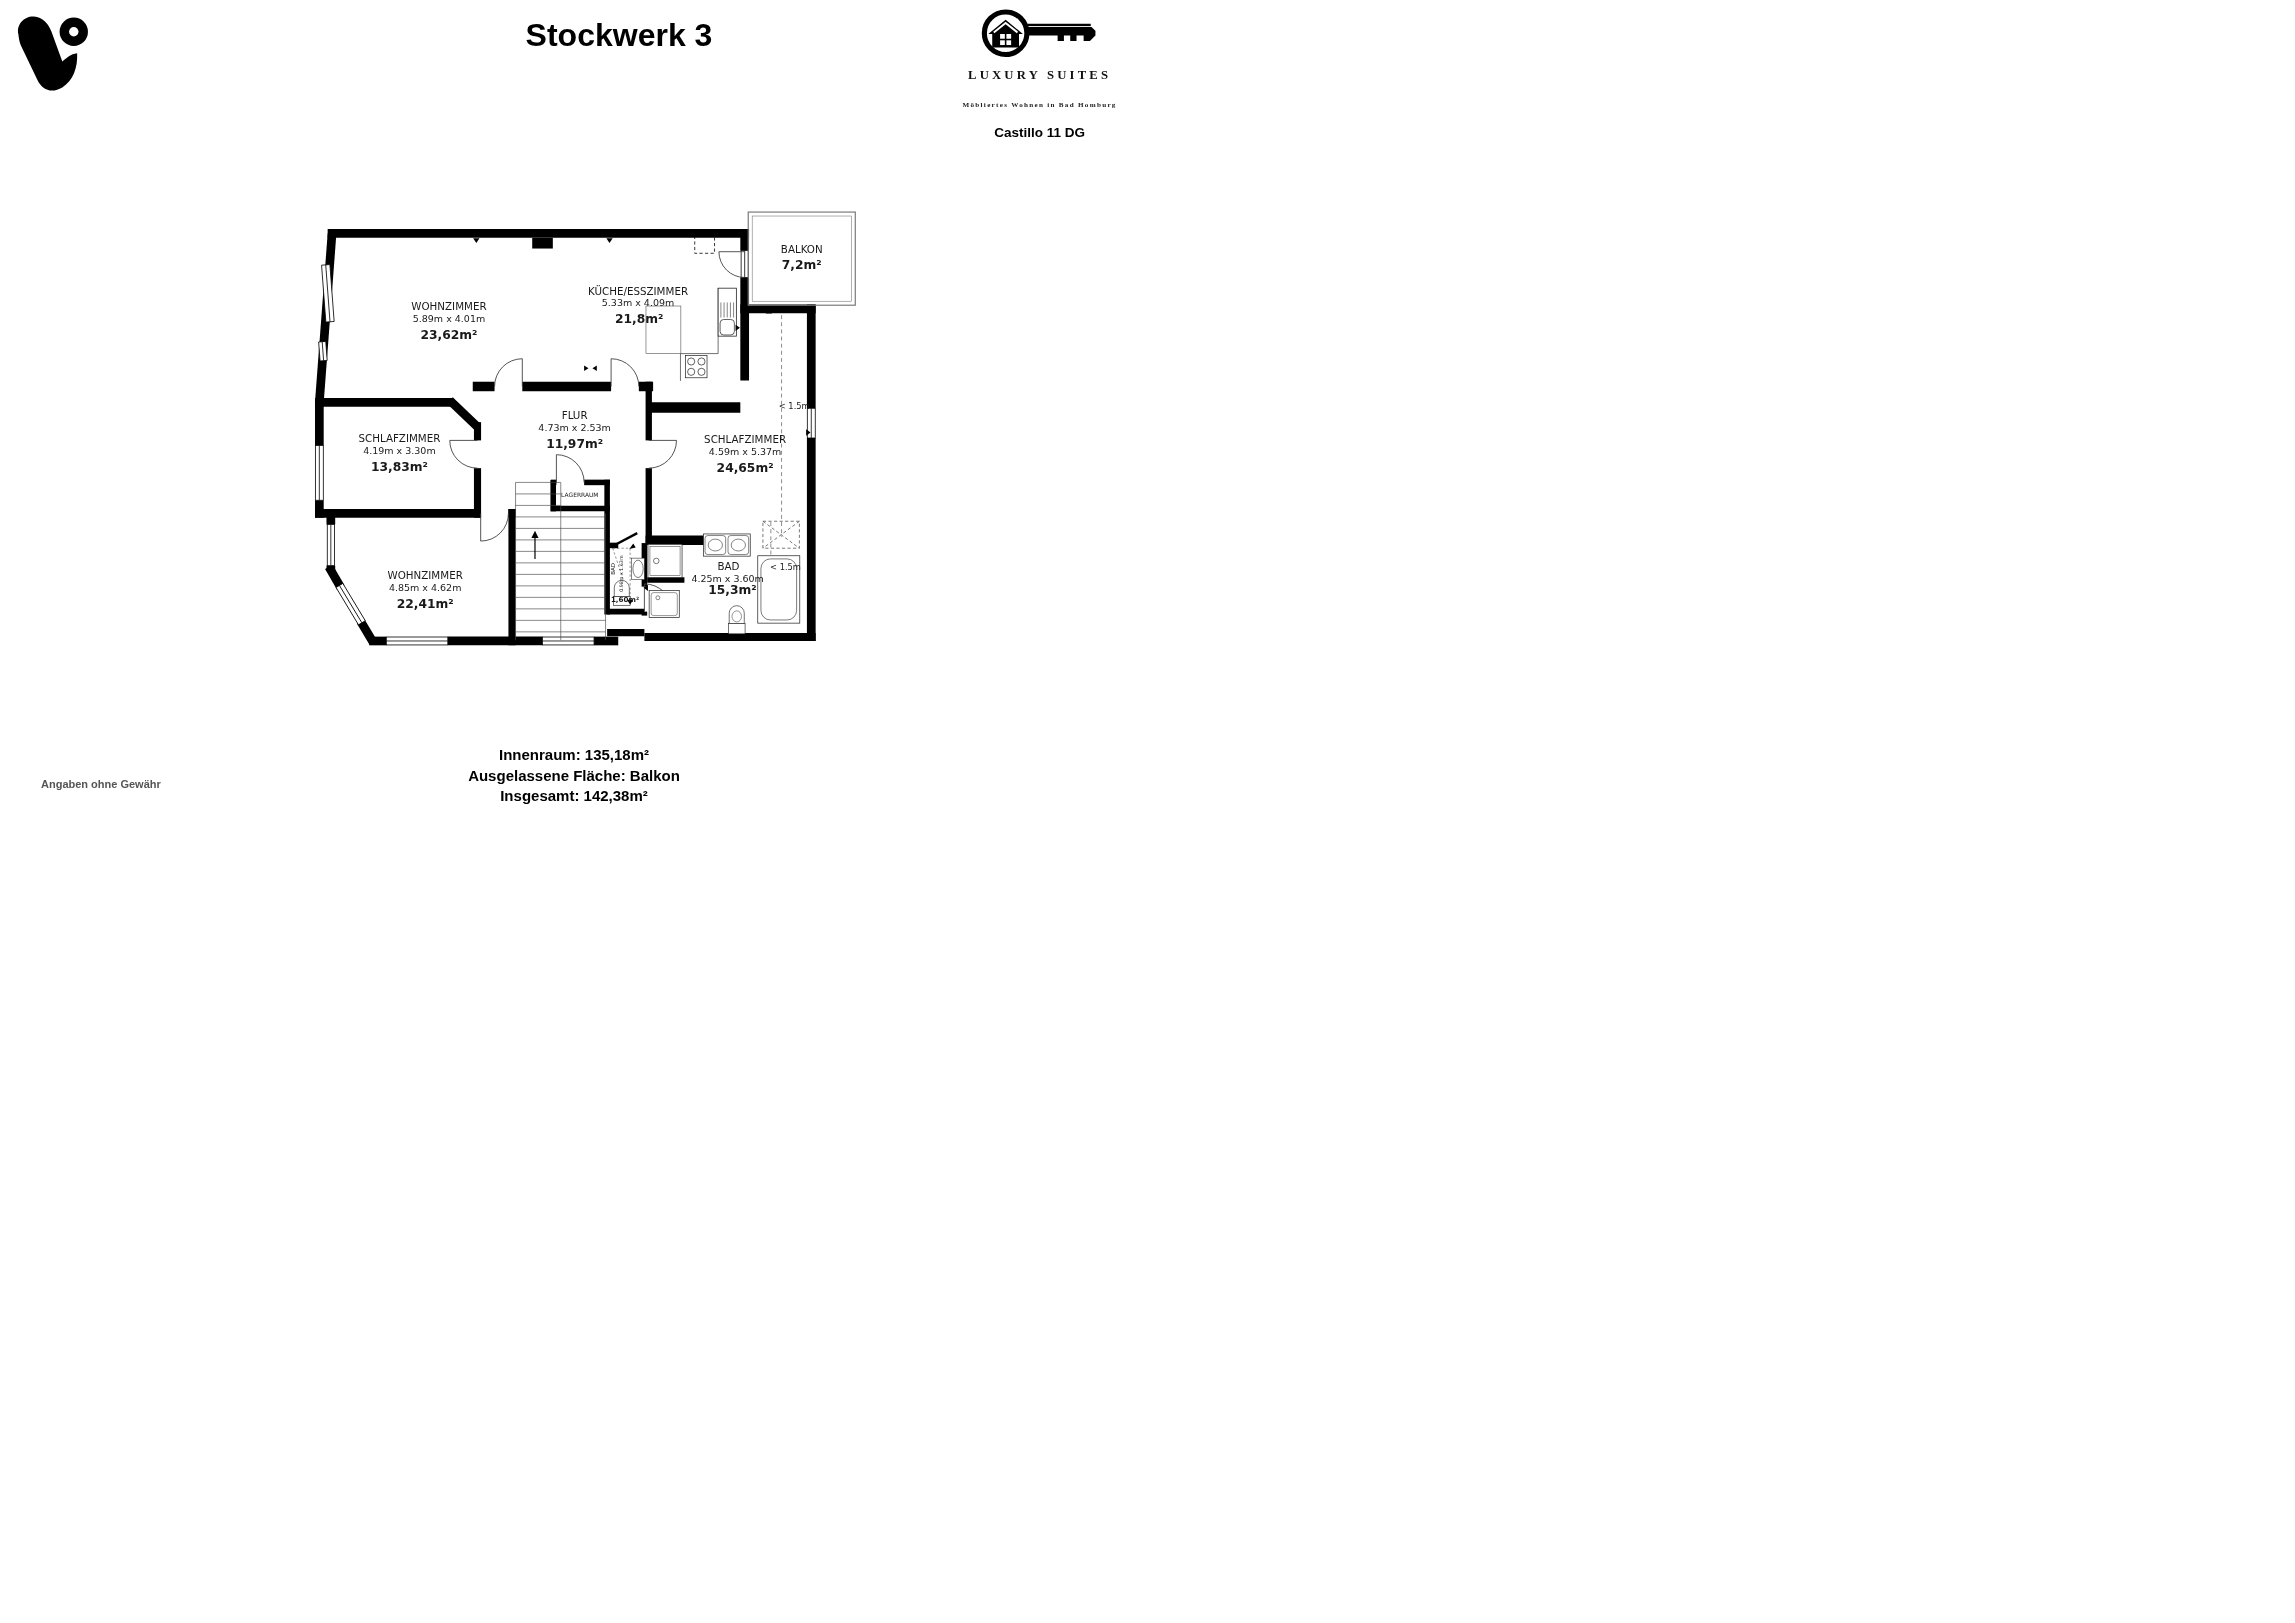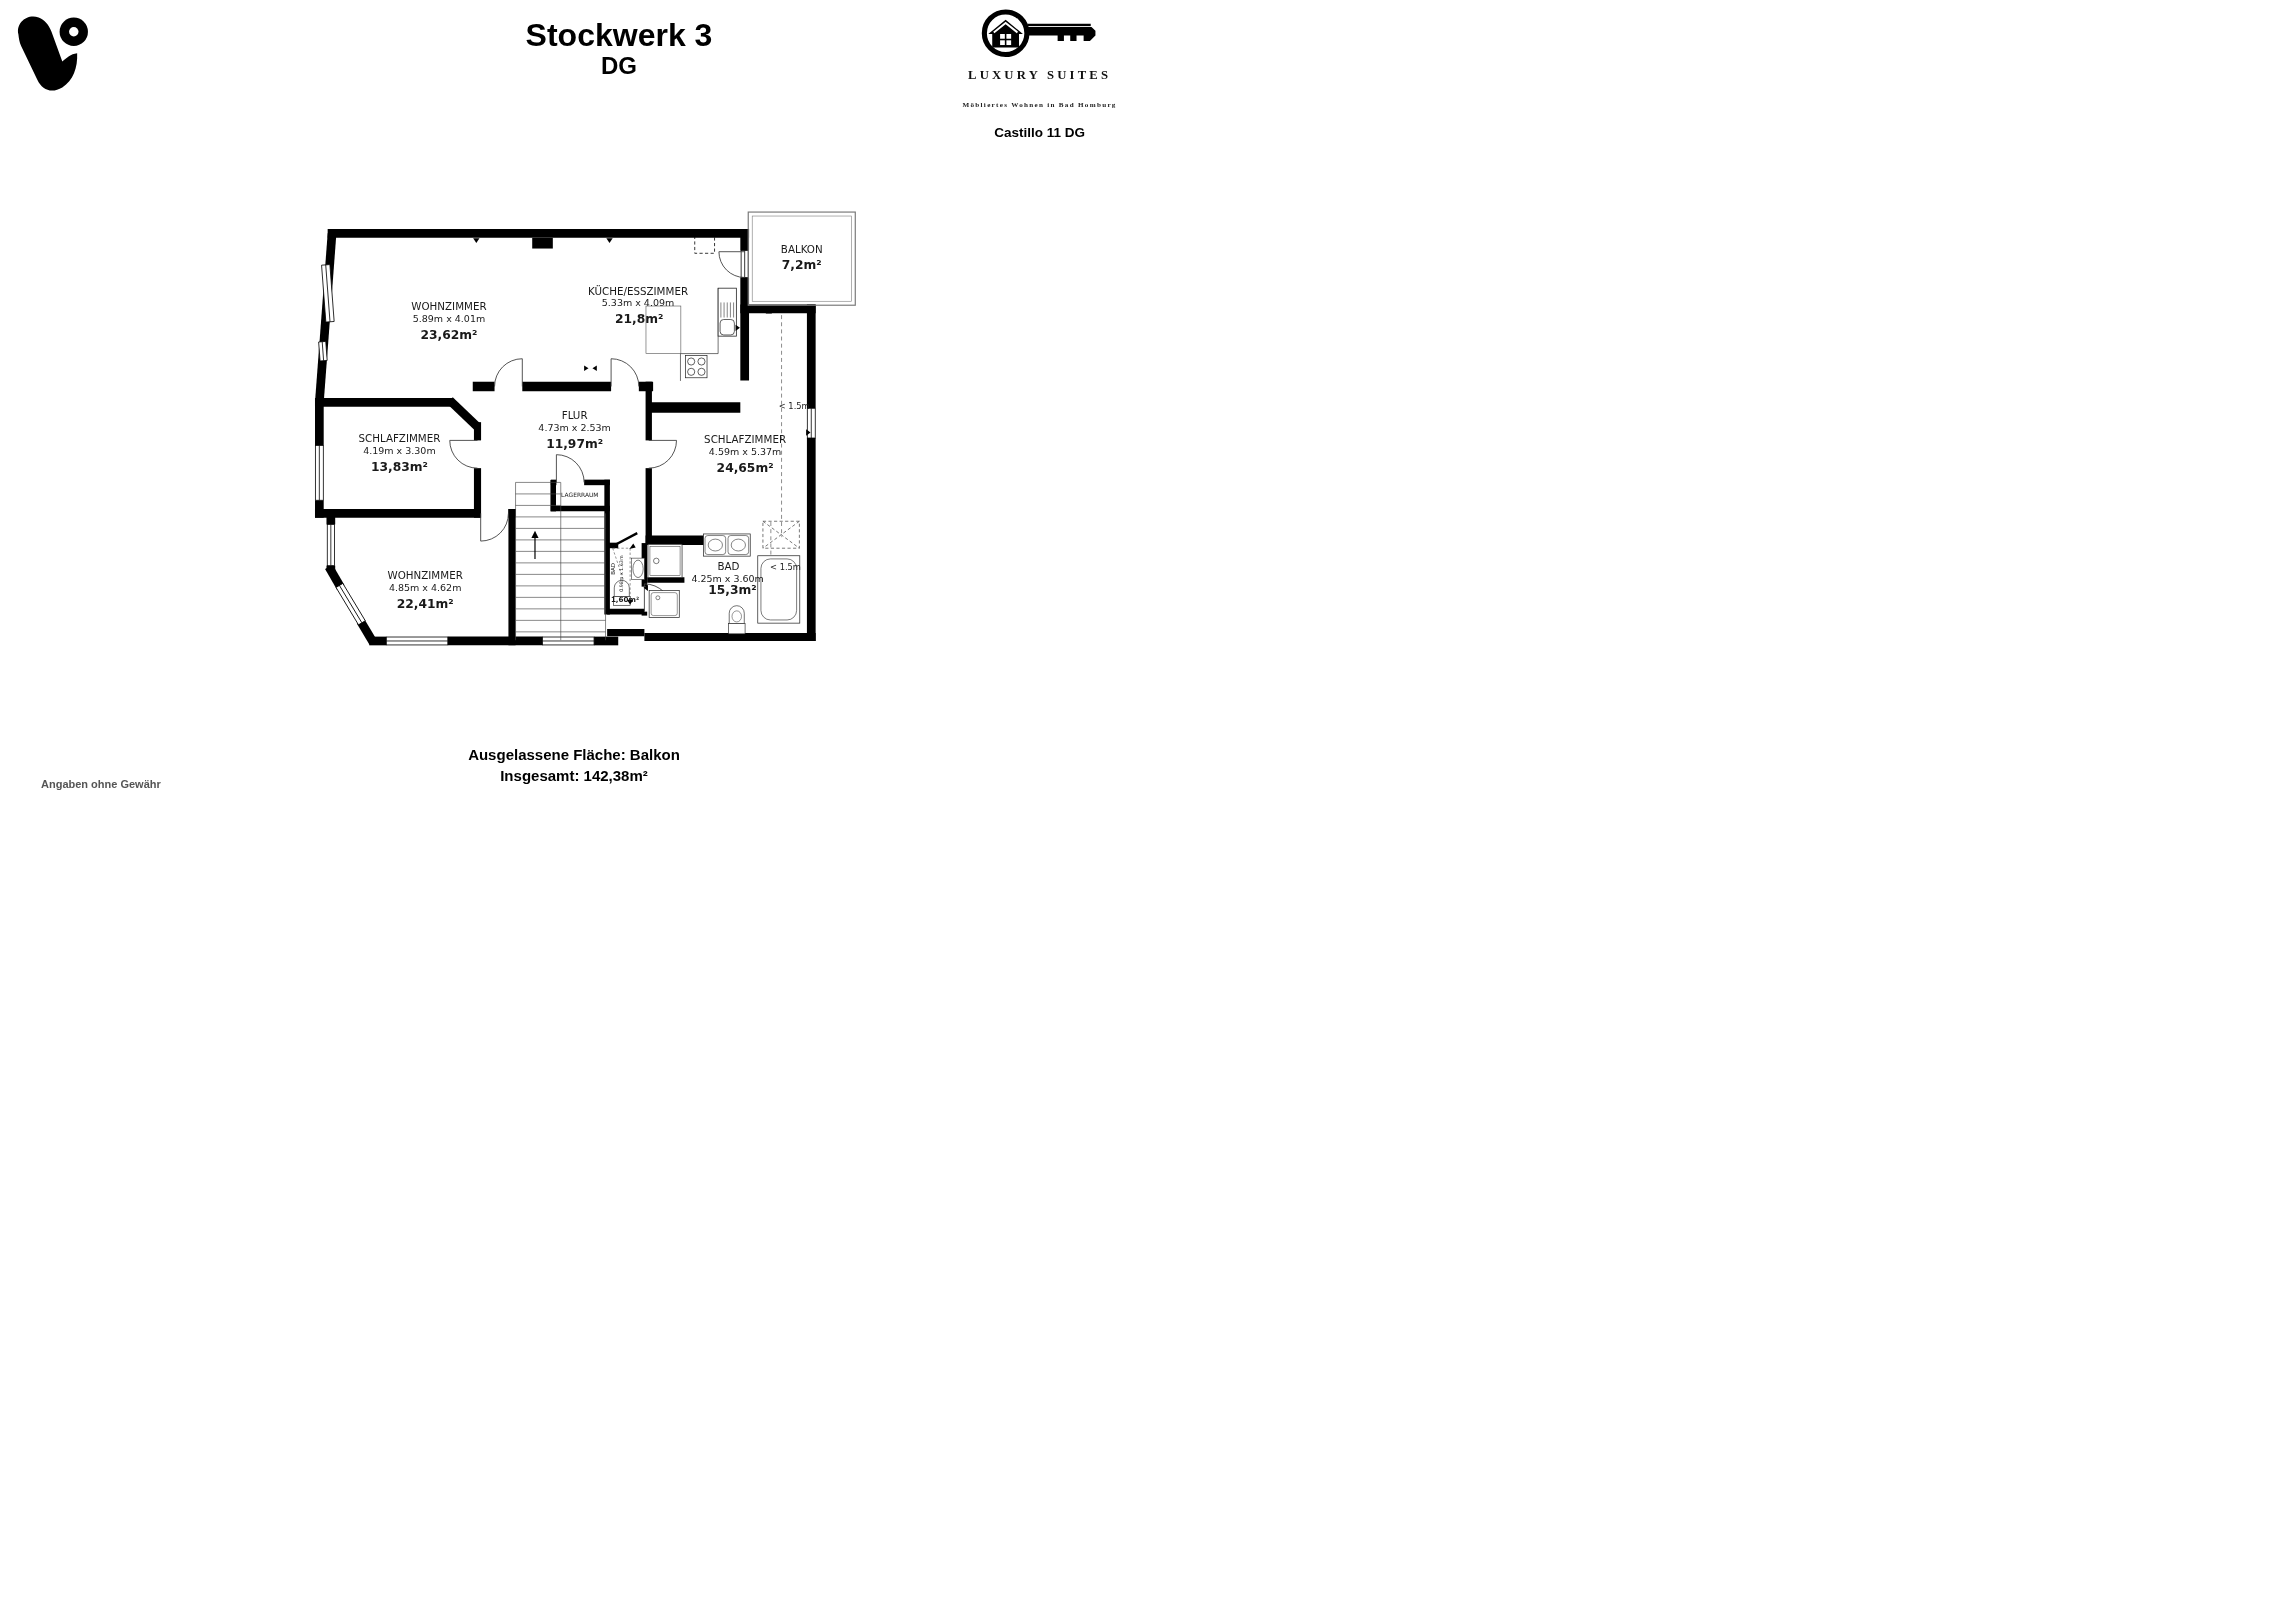--- a/index.html
+++ b/index.html
@@ -26,21 +26,20 @@
 <body>
 
 <svg class="logo-v" width="81" height="86" viewBox="0 0 240 250" aria-hidden="true">
   <path fill="#000" d="M22,70 C14,36 48,8 82,20 C100,27 112,42 120,62 L152,150 C166,140 176,128 196,126 C198,168 184,208 152,227 C120,246 92,234 78,204 L30,104 C25,93 23,81 22,70 Z"></path>
   <circle cx="186" cy="62" r="42" fill="#000"></circle>
   <circle cx="186" cy="62" r="14" fill="#fff"></circle>
 </svg>
 
 <div class="title-block">
   <div class="main">Stockwerk 3</div>
-  <div class="sub">DG</div>
 </div>
 
 <div class="brand-block">
   <svg width="119" height="52" viewBox="0 0 300 132" aria-hidden="true">
     <circle cx="64" cy="64" r="54" fill="none" stroke="#000" stroke-width="13"></circle>
     <path d="M64,30 L108,66 L98,66 L98,100 L30,100 L30,66 L20,66 Z" fill="#000"></path>
     <path d="M34,62 L64,38 L94,62" fill="none" stroke="#fff" stroke-width="5"></path>
     <rect x="50" y="66" width="12" height="12" fill="#fff"></rect>
     <rect x="66" y="66" width="12" height="12" fill="#fff"></rect>
     <rect x="50" y="82" width="12" height="12" fill="#fff"></rect>
@@ -323,18 +322,19 @@
     <text style="font-size:14px;" transform="rotate(-90 761 930)" x="761" y="930">BAD</text>
     <text style="font-size:12px;" transform="rotate(-90 783 942)" x="783" y="942">0.98m x 1.63m</text>
     <text style="font-size:18px;font-weight:bold;" x="787" y="1014">1,60m²</text>
 
     <text style="font-size:21px;" x="1214" y="527">&lt; 1.5m</text>
     <text style="font-size:21px;" x="1192" y="934">&lt; 1.5m</text>
   </g>
 </svg>
 
 <div class="footer-block">
+  <div>Innenraum: 135,18m²</div>
   <div>Ausgelassene Fläche: Balkon</div>
   <div>Insgesamt: 142,38m²</div>
 </div>
 
 <div class="disclaimer">Angaben ohne Gewähr</div>
 
 
 </body></html>

